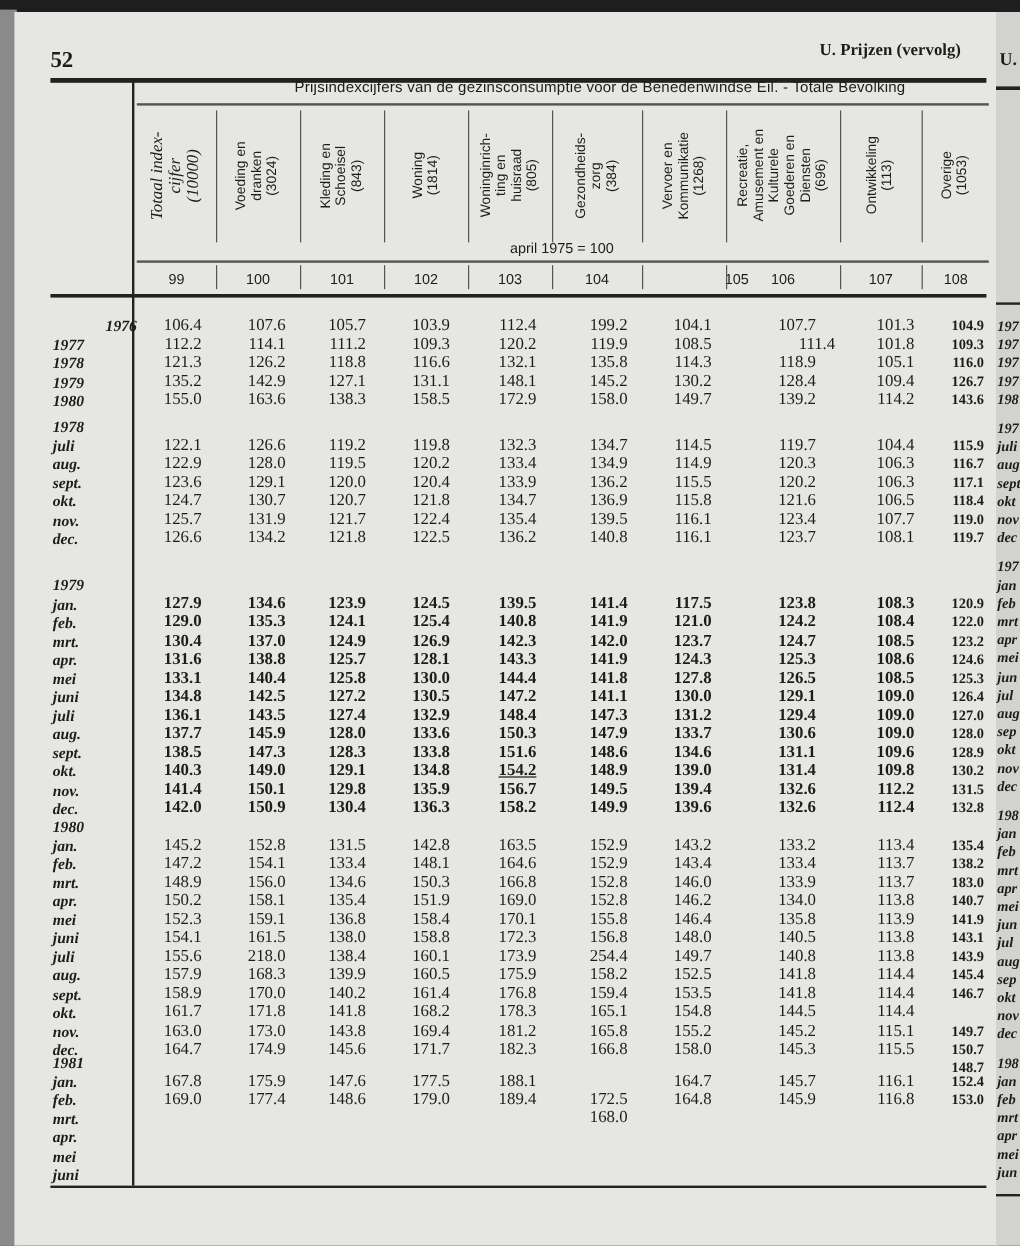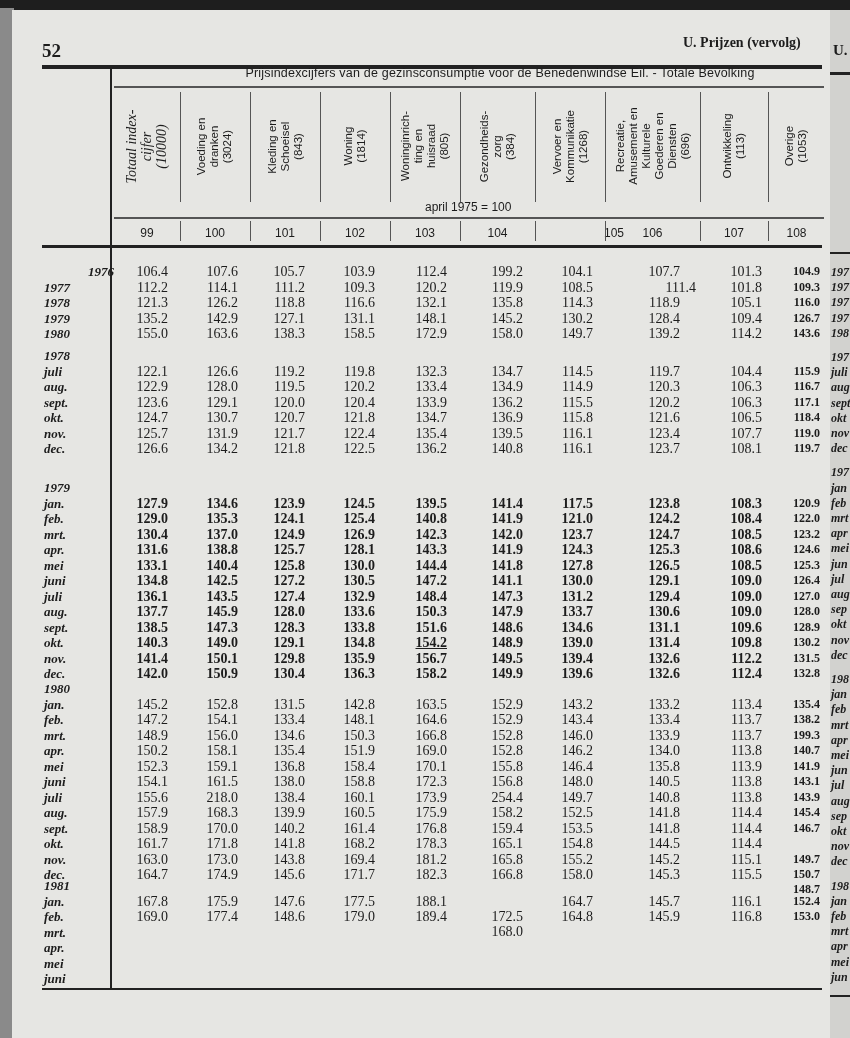--- a/index.html
+++ b/index.html
@@ -553,21 +553,21 @@
       <div class="rowlabel" style="top: 727.5px;">mrt.</div>
       <div class="cell" style="top: 727.5px; left: 108px; width: 60px;">148.9</div>
       <div class="cell" style="top: 727.5px; left: 178px; width: 60px;">156.0</div>
       <div class="cell" style="top: 727.5px; left: 245px; width: 60px;">134.6</div>
       <div class="cell" style="top: 727.5px; left: 315px; width: 60px;">150.3</div>
       <div class="cell" style="top: 727.5px; left: 387px; width: 60px;">166.8</div>
       <div class="cell" style="top: 727.5px; left: 463px; width: 60px;">152.8</div>
       <div class="cell" style="top: 727.5px; left: 533px; width: 60px;">146.0</div>
       <div class="cell" style="top: 727.5px; left: 620px; width: 60px;">133.9</div>
       <div class="cell" style="top: 727.5px; left: 702px; width: 60px;">113.7</div>
-      <div class="cell narrow" style="top: 727.5px; left: 760px; width: 60px;">199.3</div>
+      <div class="cell narrow" style="top: 727.5px; left: 760px; width: 60px;">183.0</div>
     </div>
     <div>
       <div class="rowlabel" style="top: 743px;">apr.</div>
       <div class="cell" style="top: 743px; left: 108px; width: 60px;">150.2</div>
       <div class="cell" style="top: 743px; left: 178px; width: 60px;">158.1</div>
       <div class="cell" style="top: 743px; left: 245px; width: 60px;">135.4</div>
       <div class="cell" style="top: 743px; left: 315px; width: 60px;">151.9</div>
       <div class="cell" style="top: 743px; left: 387px; width: 60px;">169.0</div>
       <div class="cell" style="top: 743px; left: 463px; width: 60px;">152.8</div>
       <div class="cell" style="top: 743px; left: 533px; width: 60px;">146.2</div>

